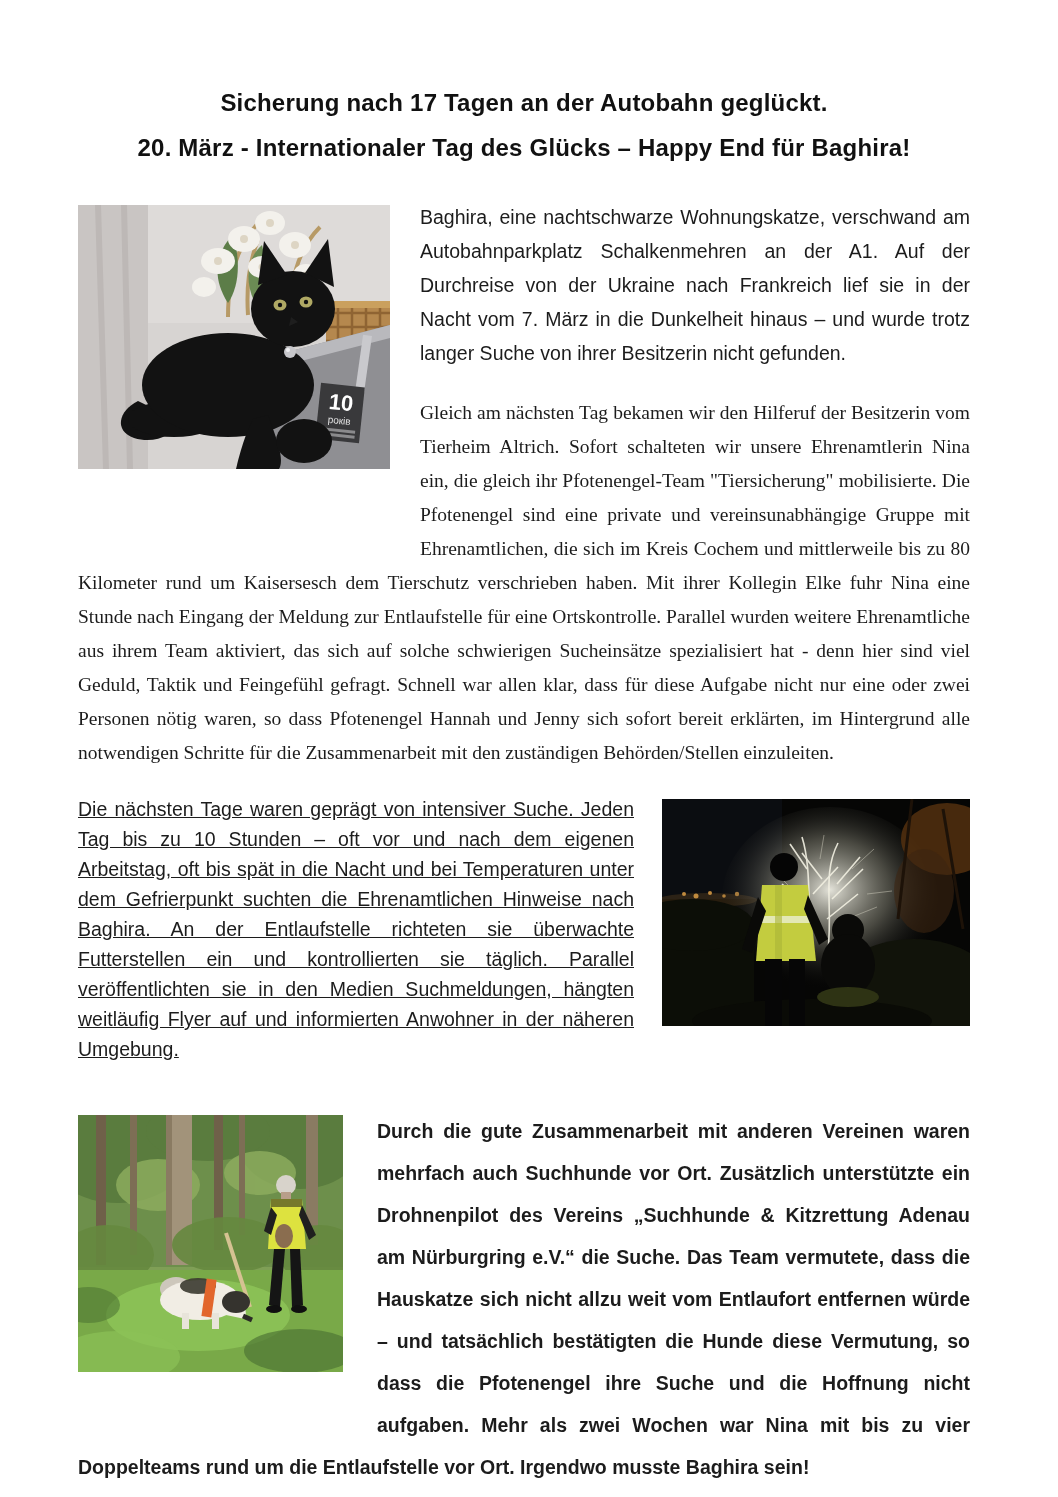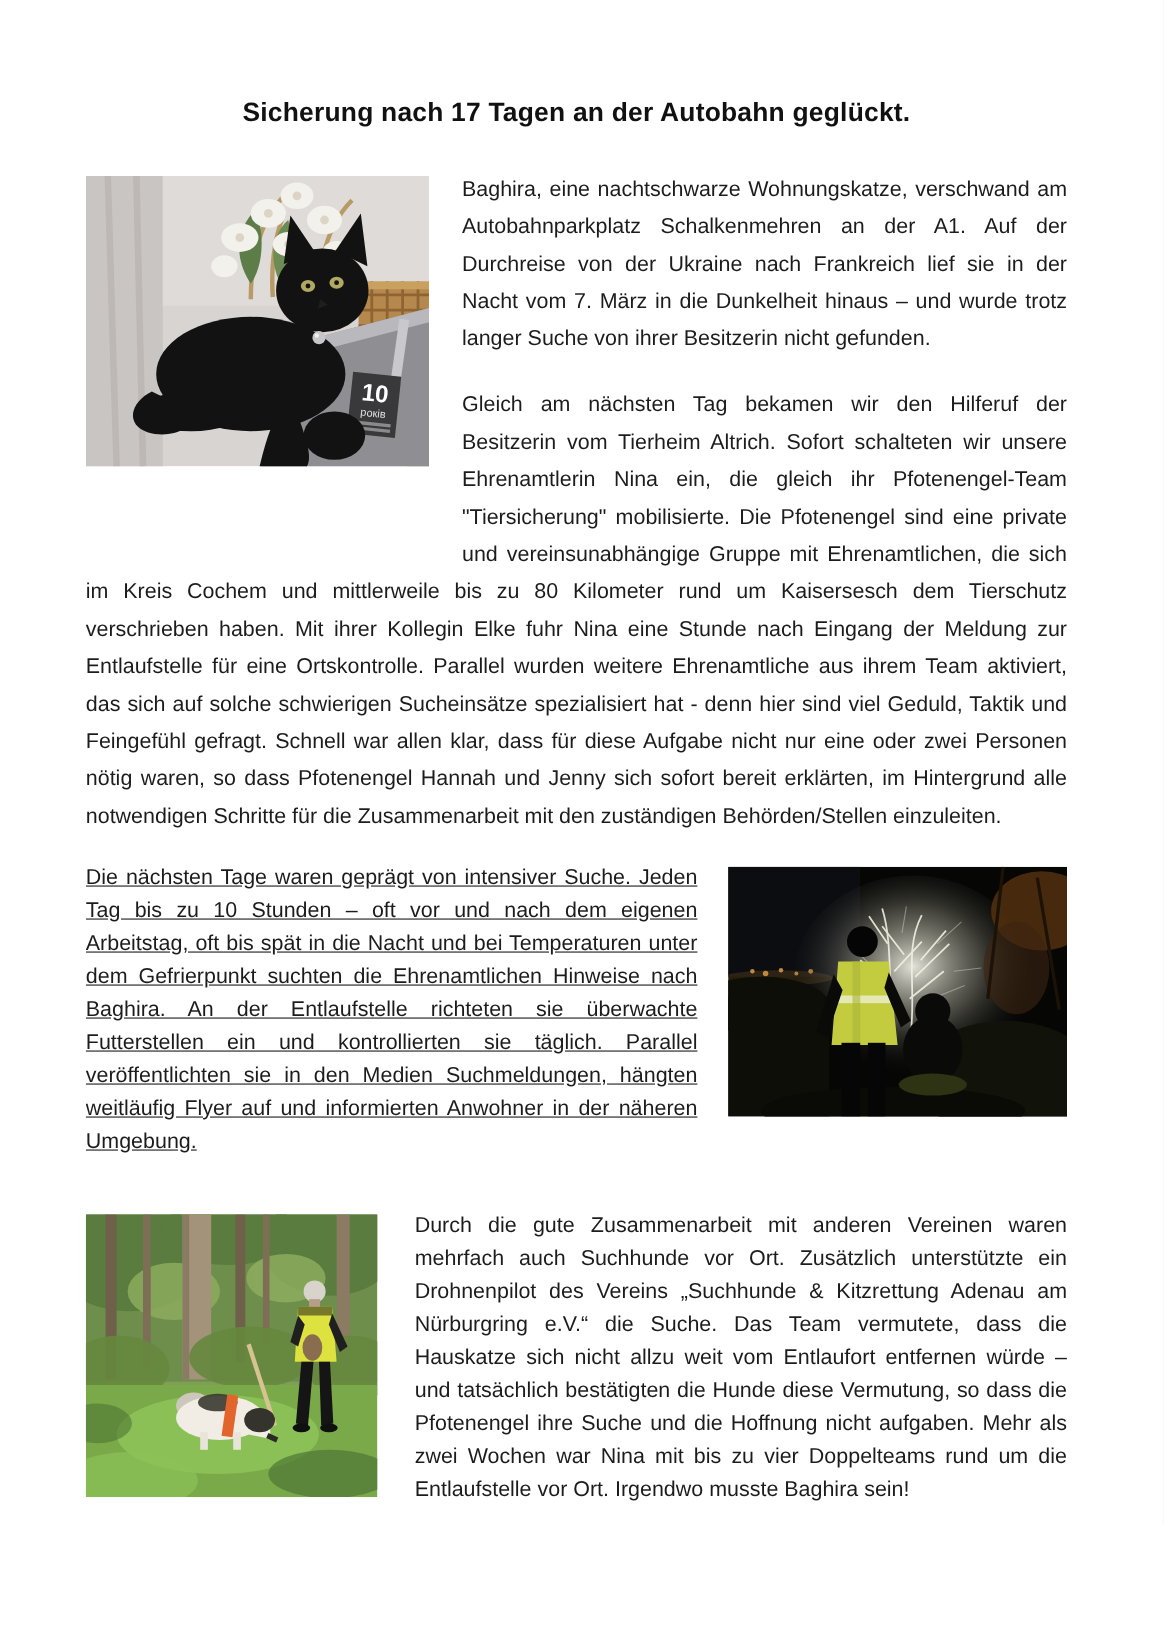--- a/index.html
+++ b/index.html
@@ -9,37 +9,38 @@
     font-family:"Liberation Sans",sans-serif;color:#1c1c1c;
   }
   .inner{padding:80px 88px 0 78px;}
   h1{margin:0 0 30px 0;text-align:center;font-weight:bold;color:#111;
      font-size:24px;line-height:45px;letter-spacing:.2px;}
   .t-line{display:block;}
   section{overflow:hidden;text-align:justify;font-size:19.5px;}
   .s1{line-height:34px;}
   .s1 .ph{float:left;margin:5px 30px 64px 0;}
   .s1 p{margin:0 0 26px 0;}
-  .s1 p:last-child{margin-bottom:0;}
+  .s1 p:last-child{margin-bottom:0;font-family:Liberation Serif, serif;}
   .s2{margin-top:24px;line-height:30px;text-decoration:underline;}
   .s2 .ph{float:right;margin:5px 0 20px 28px;}
-  .s3{margin-top:46px;line-height:30px;}
+  .s3{margin-top:46px;line-height:42px;font-weight:bold;}
   .s3 .ph{float:left;margin:5px 34px 70px 0;}
   p{margin:0;}
   figure{margin:0;}
   .ph svg{display:block;}
 </style>
 </head>
 <body>
 
 <div class="canvas">
   <div class="inner">
 
     <h1>
       <span class="t-line">Sicherung nach 17 Tagen an der Autobahn geglückt.</span>
+      <span class="t-line">20. März - Internationaler Tag des Glücks – Happy End für Baghira!</span>
     </h1>
 
     <section class="s1">
       <figure class="ph">
         <svg viewBox="0 0 312 264" width="312" height="264">
           <rect width="312" height="264" fill="#d7d4d2"></rect>
           <rect width="70" height="264" fill="#c9c5c3"></rect>
           <path d="M20 0 L28 264 M46 0 L52 264" stroke="#bdb8b6" stroke-width="6" fill="none"></path>
           <rect x="70" width="242" height="118" fill="#dedbd9"></rect>
           <g>

